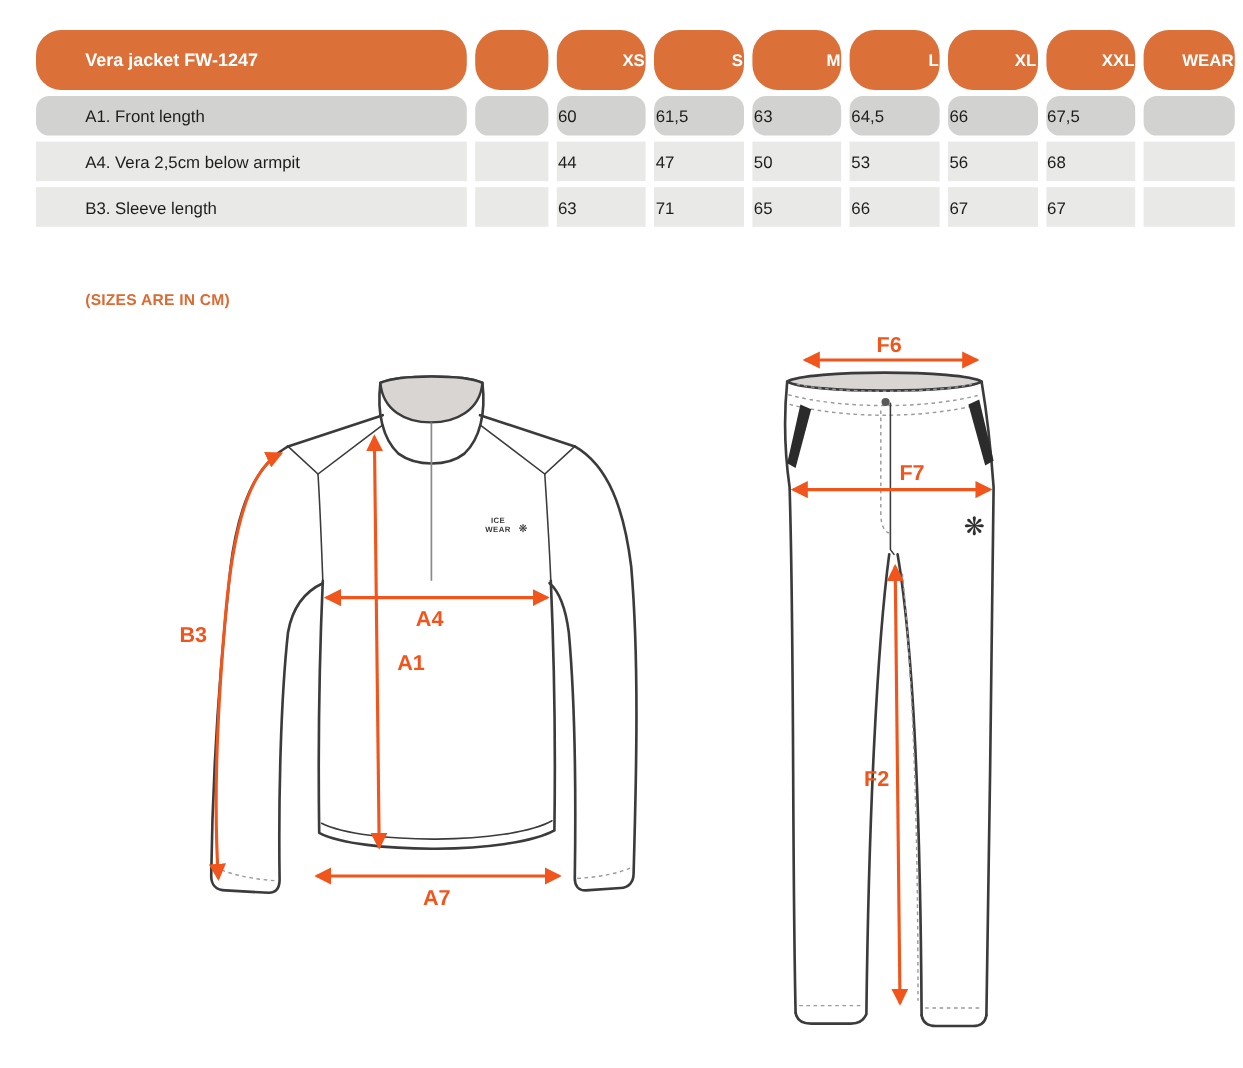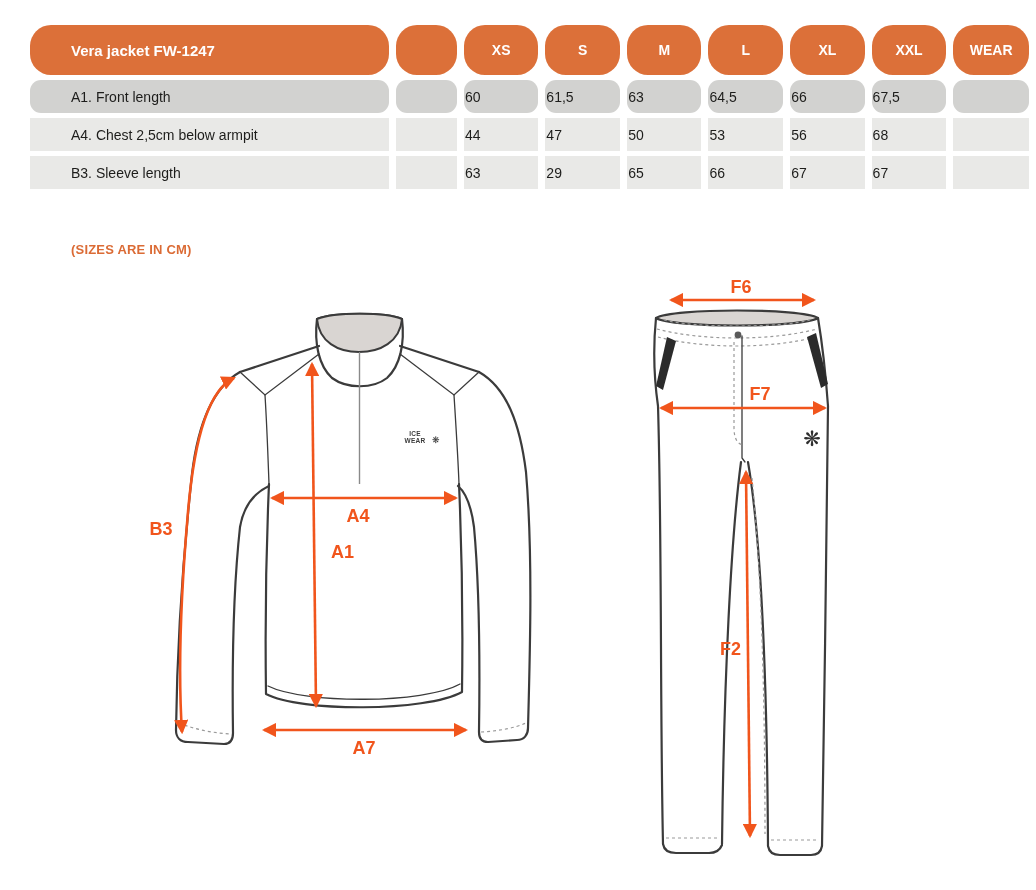--- a/index.html
+++ b/index.html
@@ -5,21 +5,21 @@
   html,body{margin:0;padding:0;background:#ffffff;}
   body{font-family:"Liberation Sans", sans-serif; color:#1d1d1b;}
   .page{position:relative;width:1036px;height:890px;background:#fff;overflow:hidden;}
 
   
   table.size-table{position:absolute;left:23px;top:20px;border-collapse:separate;border-spacing:7px 5px;}
   .size-table th,.size-table td{margin:0;font-size:14px;}
   .size-table .hdr{background:#DC7039;color:#ffffff;height:48px;font-weight:bold;border-radius:21px;}
   .size-table .hdr.title-cell{text-align:left;padding-left:41px;font-size:15px;width:330px;}
   .size-table .hdr.spacer{width:62px;}
-  .size-table .hdr.size-cell{width:75px;text-align:center;}
+  .size-table .hdr.size-cell{width:75px;text-align:right;}
   .size-table td{height:31px;}
   .size-table tr.dark td{background:#D2D2D0;border-radius:11px;}
   .size-table tr.light td{background:#E9E9E7;}
   .size-table td.lbl{text-align:left;padding-left:41px;}
   .size-table td.val{text-align:left;}
 
   .units-note{position:absolute;left:71px;top:242px;font-size:13px;font-weight:bold;color:#DB6B35;letter-spacing:.2px;}
 
   
   .jacket-svg{position:absolute;left:128px;top:292px;}
@@ -56,35 +56,35 @@
       <td></td>
       <td class="val">60</td>
       <td class="val">61,5</td>
       <td class="val">63</td>
       <td class="val">64,5</td>
       <td class="val">66</td>
       <td class="val">67,5</td>
       <td class="val"></td>
     </tr>
     <tr class="light">
-      <td class="lbl">A4. Chest 2,5cm below armpit</td>
+      <td class="lbl">A4. Vera 2,5cm below armpit</td>
       <td></td>
       <td class="val">44</td>
       <td class="val">47</td>
       <td class="val">50</td>
       <td class="val">53</td>
       <td class="val">56</td>
       <td class="val">68</td>
       <td class="val"></td>
     </tr>
     <tr class="light">
       <td class="lbl">B3. Sleeve length</td>
       <td></td>
       <td class="val">63</td>
-      <td class="val">29</td>
+      <td class="val">71</td>
       <td class="val">65</td>
       <td class="val">66</td>
       <td class="val">67</td>
       <td class="val">67</td>
       <td class="val"></td>
     </tr>
   </tbody>
     </table>
 
   <div class="units-note">(SIZES ARE IN CM)</div>

